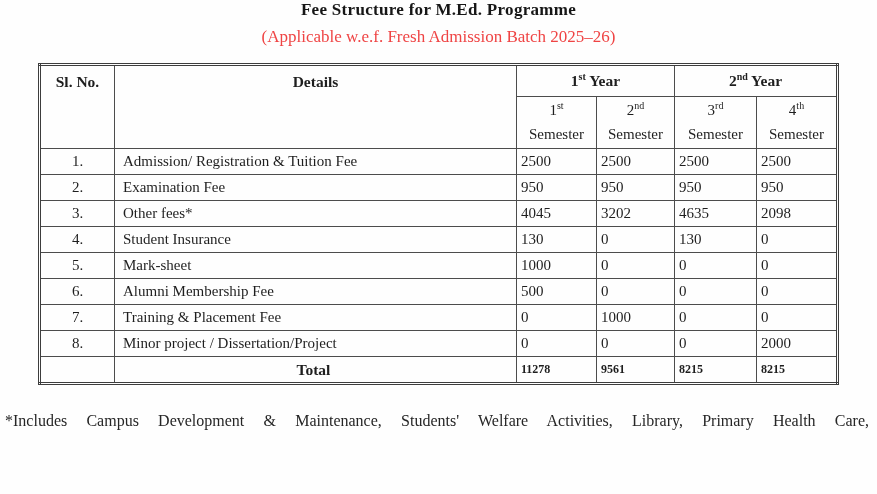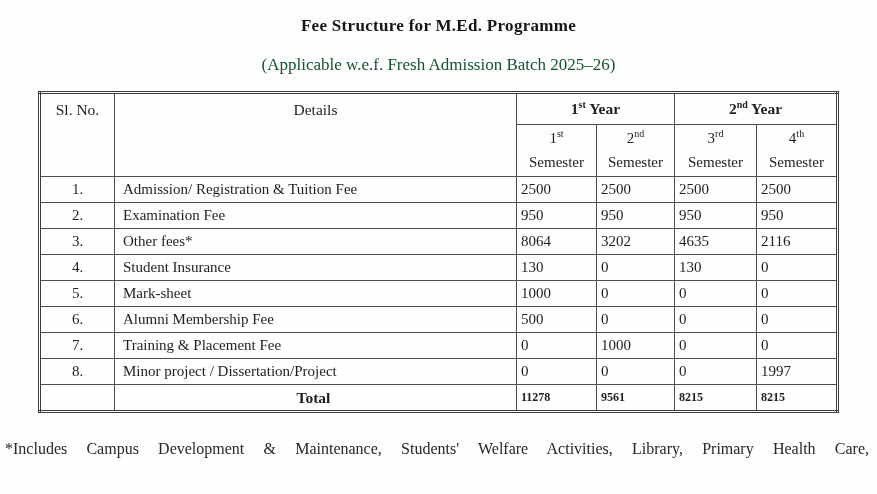--- a/index.html
+++ b/index.html
@@ -12,31 +12,30 @@
     position: relative;
     width: 877px;
     height: 494px;
     background: #fefefe;
     font-family: "Liberation Serif", serif;
     color: #1e1e1e;
     overflow: hidden;
   }
   .doc-title {
     text-align: center;
-    padding-top: 16px;
     font-size: 17px;
     font-weight: bold;
     letter-spacing: 0.3px;
     color: #161616;
   }
   .doc-subtitle {
     text-align: center;
     font-size: 17px;
-    margin-top: 19px;
-    color: #14532d;
+    margin-top: 7px;
+    color: #ef4444;
   }
   table.fee-table {
     border-collapse: collapse;
     table-layout: fixed;
     width: 798px;
     margin: 16px 0 0 38px;
     border: 3px double #3d3d3d;
   }
   .fee-table th, .fee-table td {
     border: 1px solid #4c4c4c;
@@ -49,21 +48,21 @@
   col.c-det  { width: 402px; }
   col.c-s1   { width: 80px; }
   col.c-s2   { width: 78px; }
   col.c-s3   { width: 82px; }
   col.c-s4   { width: 81px; }
 
   .hdr-top th { height: 32px; }
   th.sl-hdr, th.det-hdr {
     vertical-align: top;
     padding-top: 7px;
-    font-weight: normal;
+    font-weight: bold;
     font-size: 15.5px;
     text-align: center;
   }
   th.year-hdr {
     text-align: center;
     font-weight: bold;
     font-size: 15.5px;
     vertical-align: middle;
   }
   .hdr-sem th {
@@ -144,24 +143,24 @@
         <td class="sl-cell">2.</td>
         <td class="det-cell">Examination Fee</td>
         <td class="num-cell">950</td>
         <td class="num-cell">950</td>
         <td class="num-cell">950</td>
         <td class="num-cell">950</td>
       </tr>
       <tr class="data-row">
         <td class="sl-cell">3.</td>
         <td class="det-cell">Other fees*</td>
-        <td class="num-cell">8064</td>
+        <td class="num-cell">4045</td>
         <td class="num-cell">3202</td>
         <td class="num-cell">4635</td>
-        <td class="num-cell">2116</td>
+        <td class="num-cell">2098</td>
       </tr>
       <tr class="data-row">
         <td class="sl-cell">4.</td>
         <td class="det-cell">Student Insurance</td>
         <td class="num-cell">130</td>
         <td class="num-cell">0</td>
         <td class="num-cell">130</td>
         <td class="num-cell">0</td>
       </tr>
       <tr class="data-row">
@@ -187,21 +186,21 @@
         <td class="num-cell">1000</td>
         <td class="num-cell">0</td>
         <td class="num-cell">0</td>
       </tr>
       <tr class="data-row">
         <td class="sl-cell">8.</td>
         <td class="det-cell">Minor project / Dissertation/Project</td>
         <td class="num-cell">0</td>
         <td class="num-cell">0</td>
         <td class="num-cell">0</td>
-        <td class="num-cell">1997</td>
+        <td class="num-cell">2000</td>
       </tr>
       <tr class="total-row">
         <td class="sl-cell"></td>
         <td class="det-cell">Total</td>
         <td class="num-cell">11278</td>
         <td class="num-cell">9561</td>
         <td class="num-cell">8215</td>
         <td class="num-cell">8215</td>
       </tr>
     </tbody>

